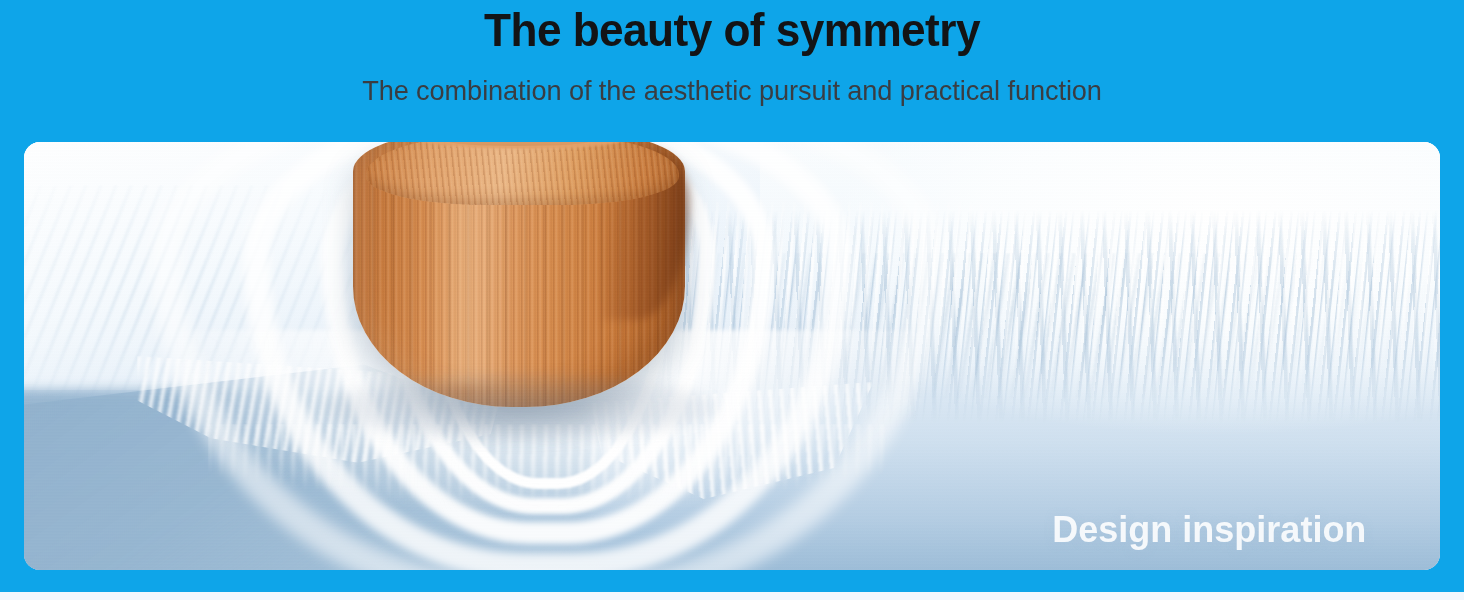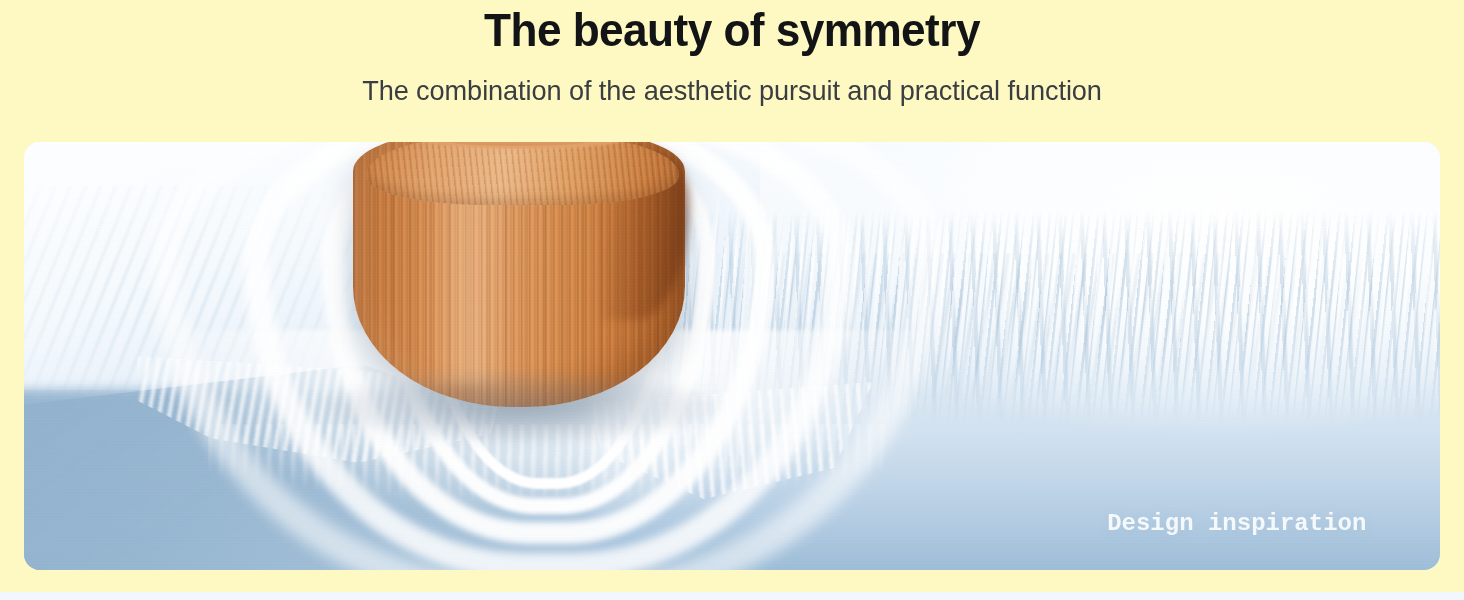--- a/index.html
+++ b/index.html
@@ -14,21 +14,21 @@
   body {
     background:#f2f7fd;
     font-family:"Liberation Sans", sans-serif;
     -webkit-font-smoothing:antialiased;
   }
 
   .page {
     position:relative;
     width:1464px;
     height:592px;
-    background:#fef9c3;
+    background:#0ea5e9;
   }
 
   
   .header {
     position:absolute;
     top:0; left:0; right:0;
     height:142px;
     text-align:center;
   }
 
@@ -477,28 +477,28 @@
     white-space:nowrap;
     text-shadow:0 2px 18px rgba(255,255,255,0.18);
     font-family:"Liberation Sans", sans-serif;
     transform:scaleX(1.0);
   }
 
   .design-line {
     position:absolute;
     right:5.2%;
     top:86.5%;
-    font-size:24px;
+    font-size:36px;
     font-weight:700;
     line-height:1;
     letter-spacing:0px;
     color:rgba(255,255,255,0.88);
     white-space:nowrap;
     text-shadow:0 1px 10px rgba(160,190,215,0.35);
-    font-family:Liberation Mono, monospace;
+    font-family:Liberation Sans, sans-serif;
   }
 
   
   .hero-grain {
     position:absolute; inset:0;
     pointer-events:none;
     background:repeating-linear-gradient(0deg,
       rgba(255,255,255,0.018) 0px,
       rgba(255,255,255,0.018) 1px,
       rgba(0,0,0,0.012) 2px,

